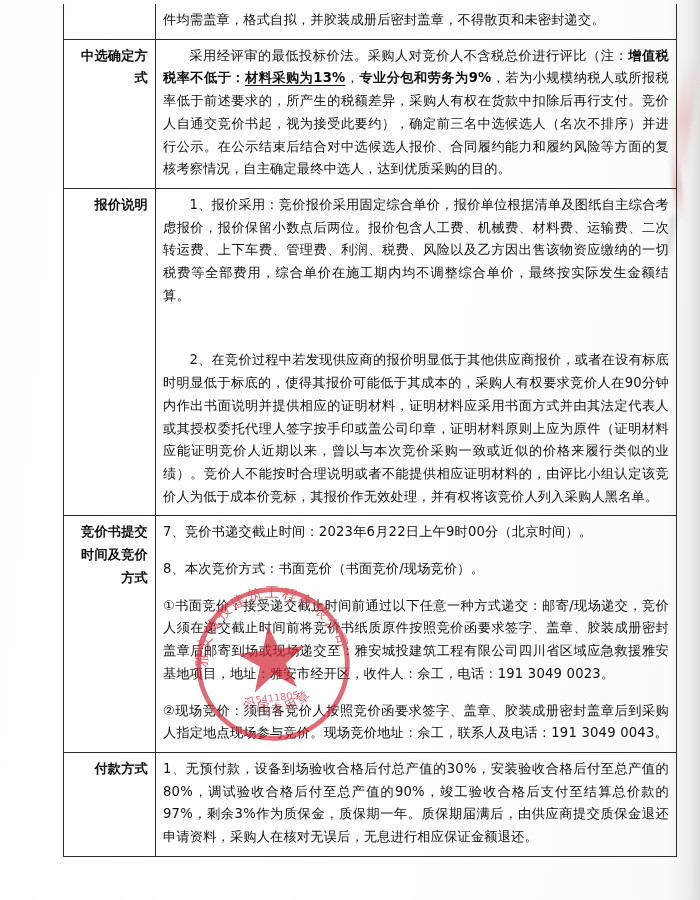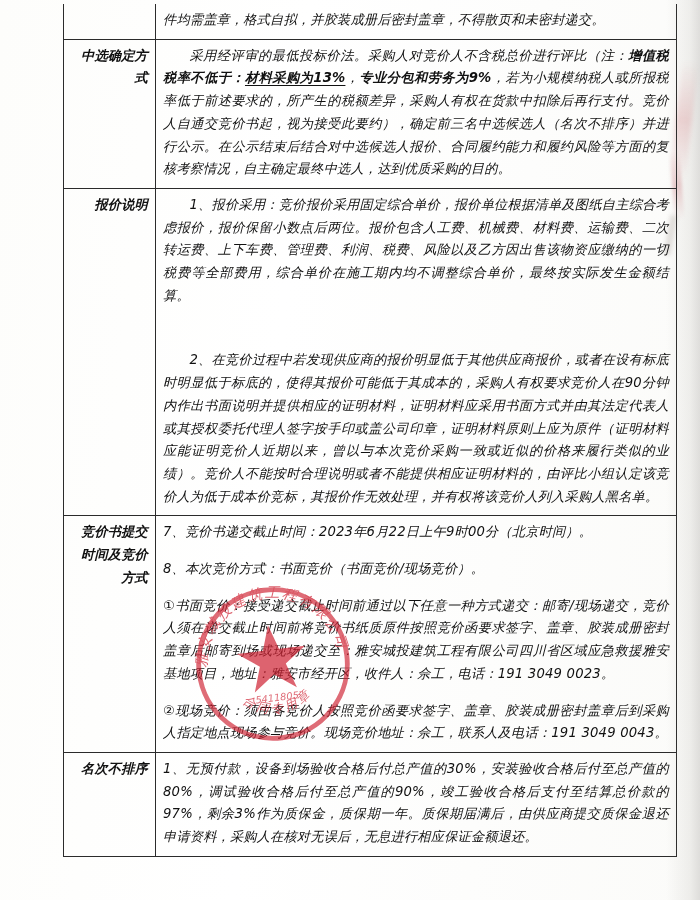--- a/index.html
+++ b/index.html
@@ -13,21 +13,20 @@
     position: relative;
     overflow: hidden;
     font-family: "DejaVu Sans", "Liberation Sans", sans-serif;
     color: #111;
   }
   
   #page {
     position: absolute;
     inset: 0;
     background: linear-gradient(95deg, #fdfdfb 0%, #ffffff 40%, #fbfbf9 100%);
-    font-style: italic;
   }
   
   #page::after{
     content:"";
     position:absolute;
     top:0; right:0; width:34px; height:100%;
     background: linear-gradient(to right, rgba(0,0,0,0) 0%, rgba(120,115,105,0.10) 70%, rgba(90,85,80,0.18) 100%);
     pointer-events:none;
   }
   
@@ -157,21 +156,21 @@
         <td class="label">竞价书提交时间及竞价方式</td>
         <td class="body tiny">
           <p>7、竞价书递交截止时间：2023年6月22日上午9时00分（北京时间）。</p>
           <p>8、本次竞价方式：书面竞价（书面竞价/现场竞价）。</p>
           <p>①书面竞价：接受递交截止时间前通过以下任意一种方式递交：邮寄/现场递交，竞价人须在递交截止时间前将竞价书纸质原件按照竞价函要求签字、盖章、胶装成册密封盖章后邮寄到场或现场递交至：雅安城投建筑工程有限公司四川省区域应急救援雅安基地项目，地址：雅安市经开区，收件人：佘工，电话：191 3049 0023。</p>
           <p>②现场竞价：须由各竞价人按照竞价函要求签字、盖章、胶装成册密封盖章后到采购人指定地点现场参与竞价。现场竞价地址：佘工，联系人及电话：191 3049 0043。</p>
         </td>
       </tr>
 
       <tr>
-        <td class="label">名次不排序</td>
+        <td class="label">付款方式</td>
         <td class="body">
           <p>1、无预付款，设备到场验收合格后付总产值的30%，安装验收合格后付至总产值的80%，调试验收合格后付至总产值的90%，竣工验收合格后支付至结算总价款的97%，剩余3%作为质保金，质保期一年。质保期届满后，由供应商提交质保金退还申请资料，采购人在核对无误后，无息进行相应保证金额退还。</p>
         </td>
       </tr>
 
     </tbody>
   </table>
 
   <div id="seal">
     <svg viewBox="0 0 180 180" width="176" height="176" xmlns="http://www.w3.org/2000/svg">

